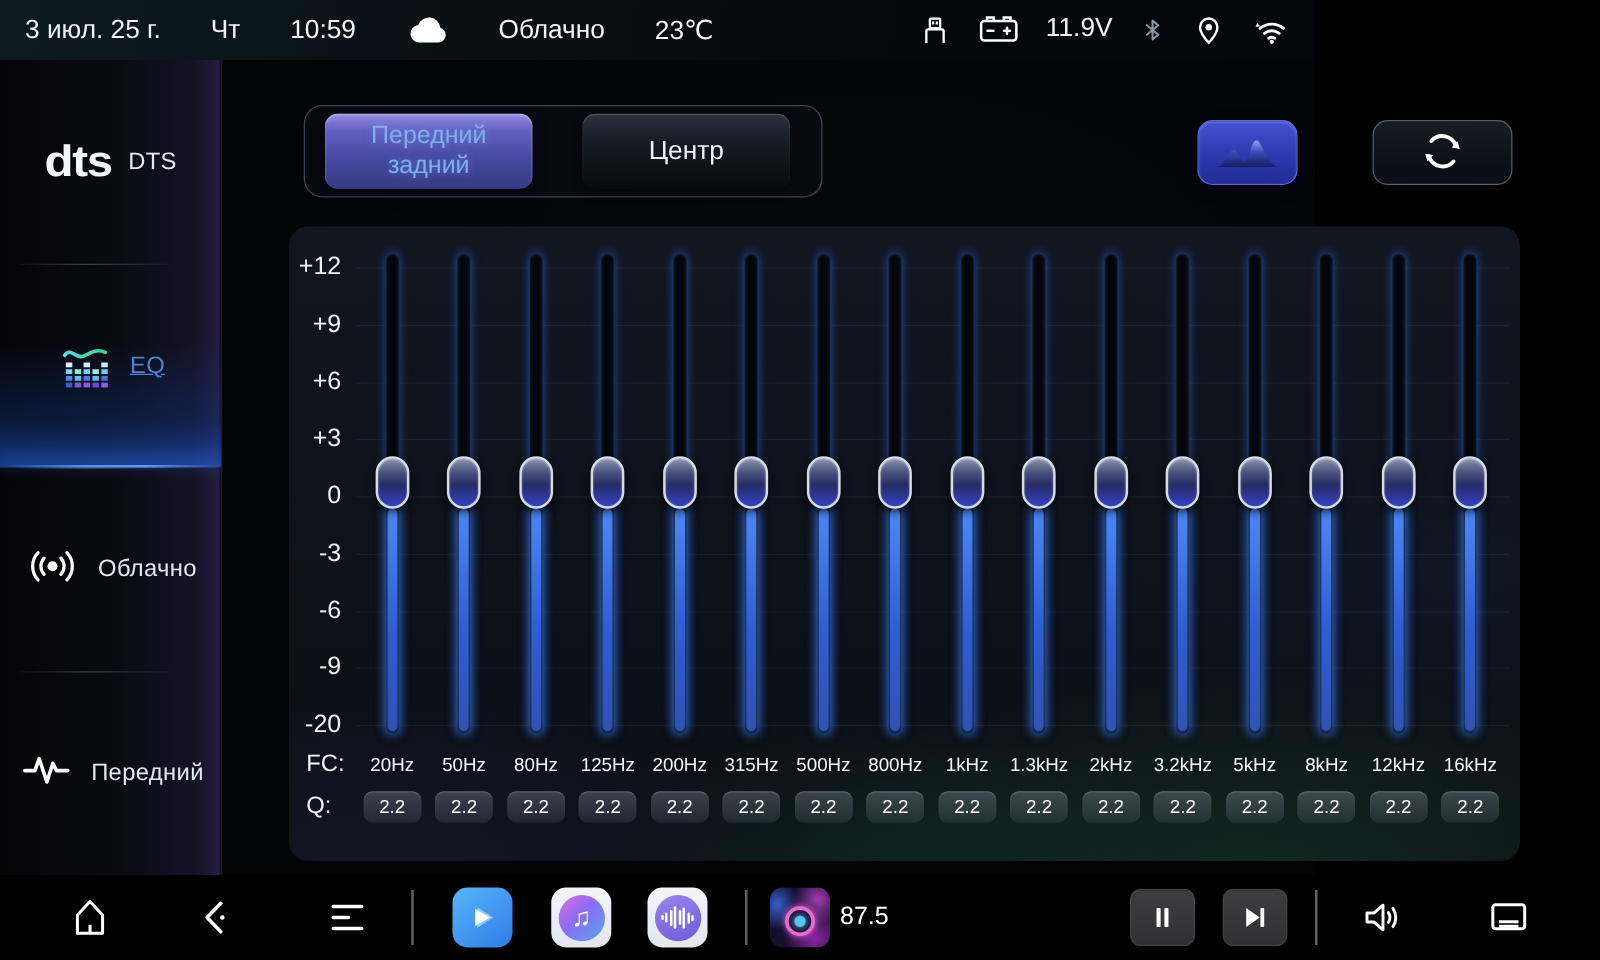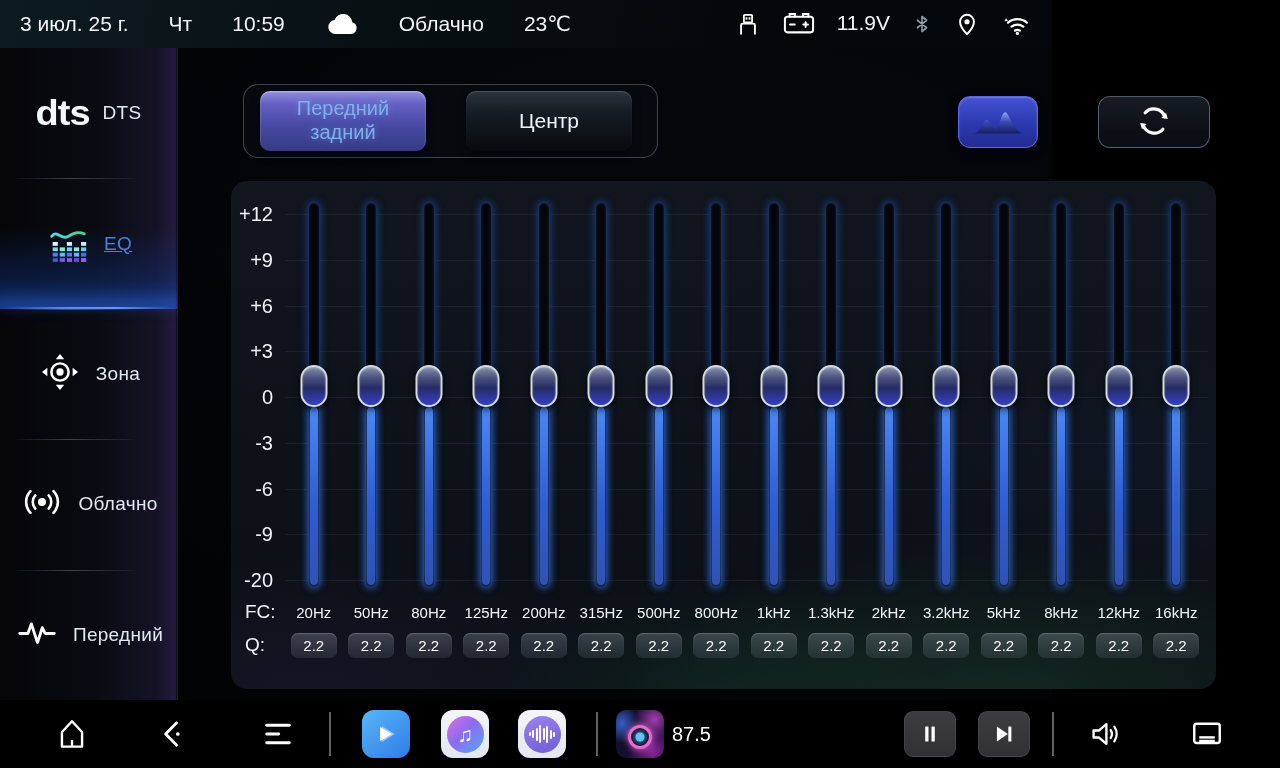--- a/index.html
+++ b/index.html
@@ -236,30 +236,20 @@
             <rect x="37.6" y="27.6" width="5.4" height="4" fill="#67d0f0"></rect>
             <rect x="37.6" y="33.2" width="5.4" height="4" fill="#5070e0"></rect>
             <rect x="37.6" y="38.8" width="5.4" height="4" fill="#9060e8"></rect>
           </g>
         </svg>
       </div>
       <div class="side-label">EQ</div>
     </div>
     <div class="side-item">
       <div>
-        <svg width="46" height="46" viewBox="0 0 48 48" fill="none">
-          <circle cx="24" cy="24" r="9" stroke="#fff" stroke-width="2.6"></circle>
-          <circle cx="24" cy="24" r="3.8" fill="#fff"></circle>
-          <path fill="#fff" d="M24 5.2l-4.4 5.6h8.8zM24 42.8l-4.4-5.6h8.8zM5.2 24l5.6-4.4v8.8zM42.8 24l-5.6-4.4v8.8z"></path>
-        </svg>
-      </div>
-      <div class="side-label">Зона</div>
-    </div>
-    <div class="side-item">
-      <div>
         <svg width="46" height="46" viewBox="0 0 48 48" fill="none" stroke="#fff" stroke-width="2.7" stroke-linecap="round">
           <circle cx="24" cy="24" r="4.2" fill="#fff" stroke="none"></circle>
           <path d="M17 17.2a10 10 0 0 0 0 13.6"></path>
           <path d="M12 12.6a16.5 16.5 0 0 0 0 22.8"></path>
           <path d="M31 17.2a10 10 0 0 1 0 13.6"></path>
           <path d="M36 12.6a16.5 16.5 0 0 1 0 22.8"></path>
         </svg>
       </div>
       <div class="side-label">Облачно</div>
     </div>

